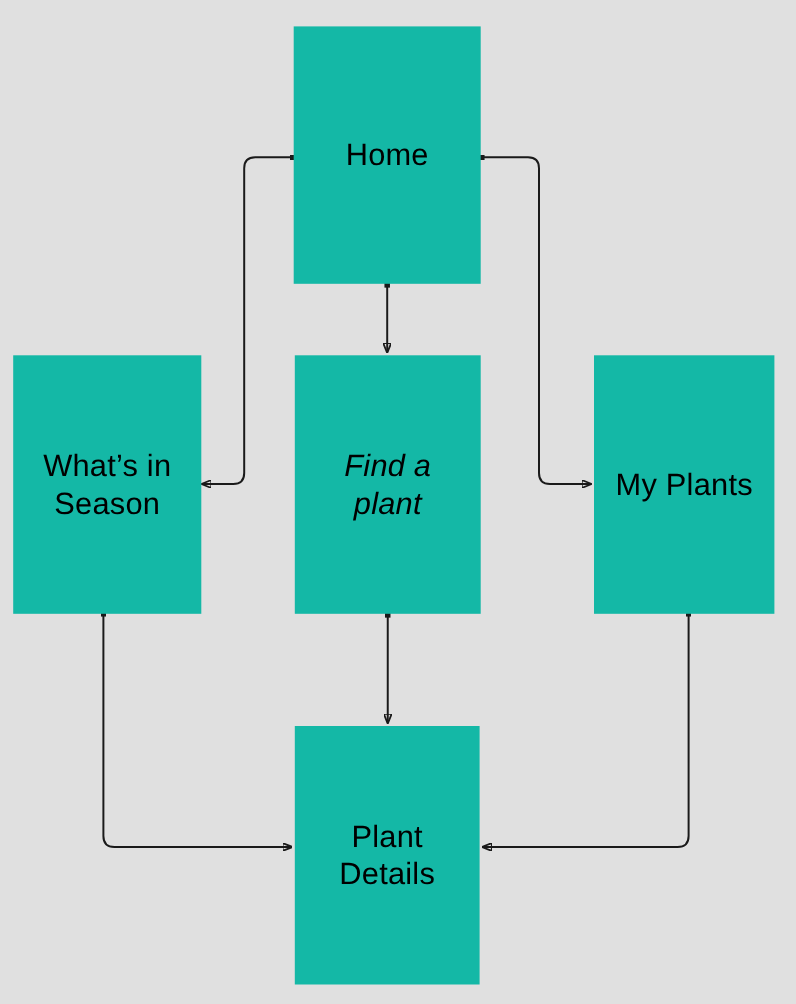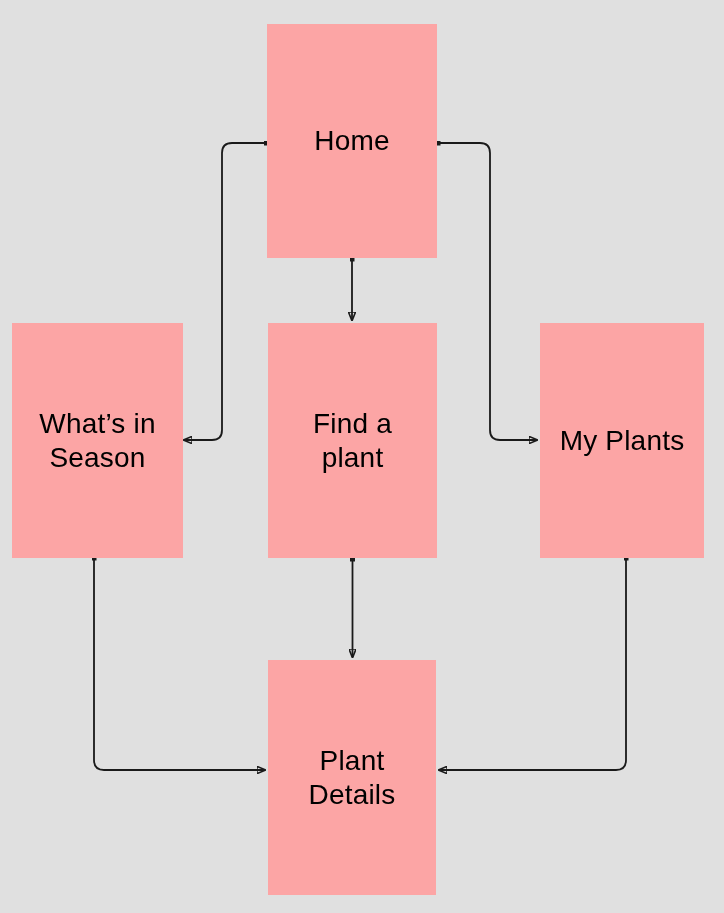--- a/index.html
+++ b/index.html
@@ -22,37 +22,37 @@
     height: 913px;
     pointer-events: none;
   }
   .connectors path {
     fill: none;
     stroke: #1a1a1a;
     stroke-width: 1.8px;
   }
   .node {
     position: absolute;
-    background: #fca5a5;
+    background: #14b8a6;
     display: flex;
     align-items: center;
     justify-content: center;
     text-align: center;
     box-sizing: border-box;
   }
   .node-label {
     font-size: 28px;
     line-height: 1.21;
     color: #000000;
     white-space: pre-line;
     letter-spacing: 0.2px;
   }
   .node-home     { left: 267px; top: 24px;  width: 170px; height: 234px; }
   .node-season   { left: 12px;  top: 323px; width: 171px; height: 235px; }
-  .node-find     { left: 268px; top: 323px; width: 169px; height: 235px; }
+  .node-find     { left: 268px; top: 323px; width: 169px; height: 235px; font-style: italic; }
   .node-myplants { left: 540px; top: 323px; width: 164px; height: 235px; }
   .node-details  { left: 268px; top: 660px; width: 168px; height: 235px; }
 </style>
 </head>
 <body>
 
 <div class="canvas">
 
   <svg class="connectors" viewBox="0 0 724 913" xmlns="http://www.w3.org/2000/svg">
     <defs>

